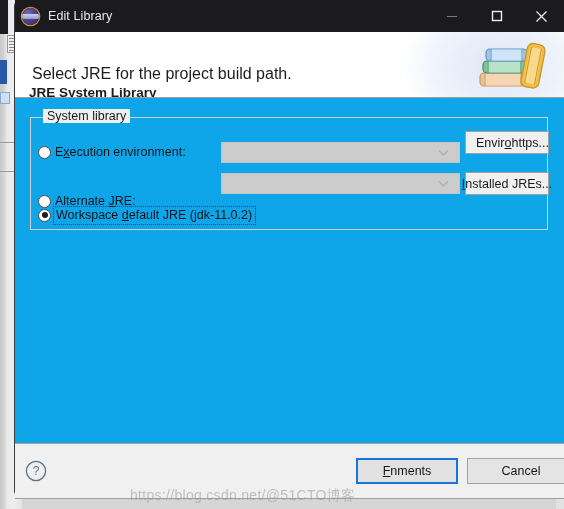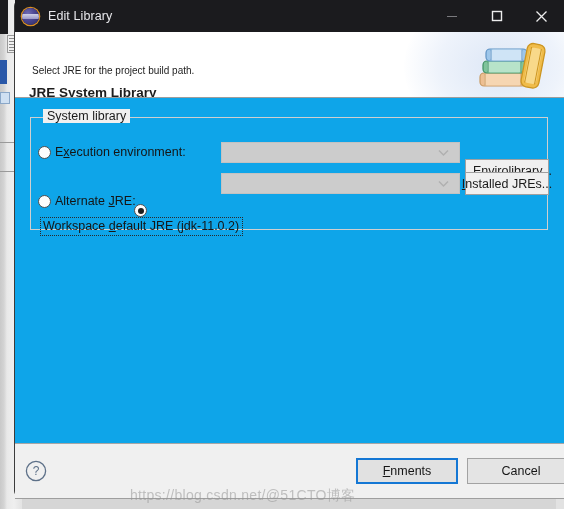--- a/index.html
+++ b/index.html
@@ -160,21 +160,21 @@
     position: absolute;
     left: 14px; top: 8px;
     font-size: 13.5px;
     font-weight: bold;
     color: #1d1d1d;
     margin-top: 45px;
   }
   .header-sub {
     position: absolute;
     left: 17px; top: 33px;
-    font-size: 10px;
+    font-size: 16px;
     color: #1d1d1d;
   }
   .header-icon {
     position: absolute;
     right: 12px; top: 6px;
     width: 80px; height: 56px;
   }
 
   
   .content {
@@ -201,21 +201,21 @@
 
   .row {
     position: absolute;
     left: 7px;
     height: 22px;
     display: flex;
     align-items: center;
   }
   .row-1 { top: 23px; }
   .row-2 { top: 72px; }
-  .row-3 { top: 86px; flex-direction: column; }
+  .row-3 { top: 86px; }
 
   .radio {
     position: relative;
     width: 13px; height: 13px;
     border-radius: 50%;
     border: 1px solid #4f4f4f;
     background: #fdfdfd;
     box-sizing: border-box;
     flex: none;
   }
@@ -265,21 +265,21 @@
     box-sizing: border-box;
     font-size: 12.5px;
     color: #1a1a1a;
     display: flex;
     align-items: center;
     justify-content: center;
     white-space: nowrap;
     left: 434px;
     width: 84px;
   }
-  .sidebtn-1 { top: 41px; padding-left: 11px; }
+  .sidebtn-1 { top: 13px; padding-left: 11px; }
   .sidebtn-2 { top: 54px; }
   .sidebtn u { text-decoration: underline; }
 
   
   .footer {
     position: relative;
     height: 55px;
     background: #f0f0f0;
     border-top: 1px solid #a6a6a6;
   }
@@ -420,21 +420,21 @@
         </div>
         <div class="combo combo-1">
           <span></span>
           <svg class="combo-arrow" width="11" height="7" viewBox="0 0 11 7">
             <path d="M1 1 L5.5 5.5 L10 1" stroke="#b0b0b0" stroke-width="1.5" fill="none"></path>
           </svg>
         </div>
         <div class="sidebtn sidebtn-1">
             <span>Envir</span>
             <u>o</u>
-            <span>library...</span>
+            <span>https...</span>
           </div>
 
         <div class="row row-2">
           <span class="radio"></span>
           <span class="radio-label"><span>Alternate </span><u>J</u><span>RE:</span></span>
         </div>
         <div class="combo combo-2">
           <span></span>
           <svg class="combo-arrow" width="11" height="7" viewBox="0 0 11 7">
             <path d="M1 1 L5.5 5.5 L10 1" stroke="#b0b0b0" stroke-width="1.5" fill="none"></path>

